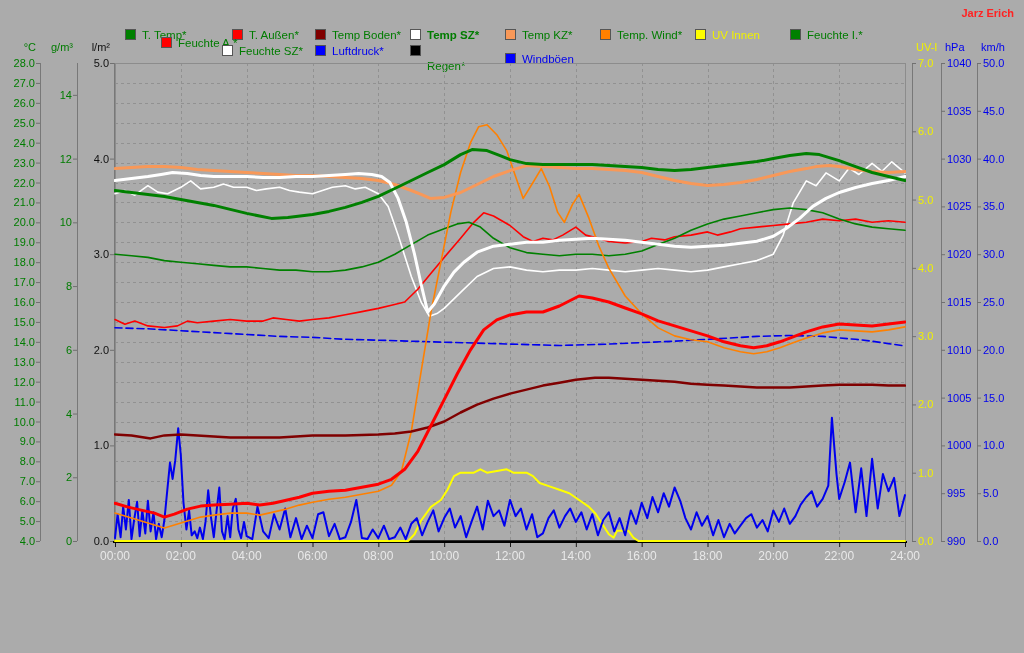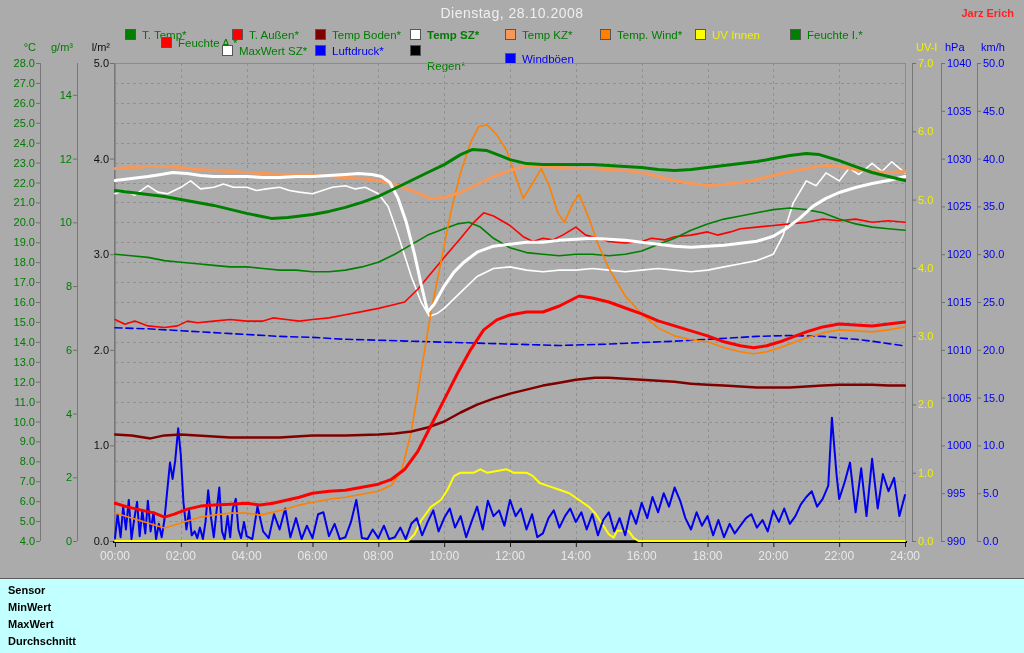--- a/index.html
+++ b/index.html
@@ -17,21 +17,20 @@
   .tcol{box-sizing:border-box;border-right:1px solid #000;padding-top:3px;overflow:hidden;}
   .tcol:last-child{border-right:none;}
   .tline{height:17px;line-height:17px;font-size:11px;color:#000;display:flex;
          justify-content:space-between;padding:0 8px 0 10px;white-space:nowrap;}
   .sensor-col .tline{font-weight:bold;padding-left:8px;justify-content:flex-start;}
 </style>
 </head>
 <body>
 
 <div class="page">
-  <div class="title">Dienstag, 28.10.2008</div>
   <div class="watermark">Jarz Erich</div>
   <div id="legend">
       <span class="legend-item" style="left: 125px; top: 28px;">
         <span class="legend-swatch" style="background: rgb(0, 128, 0);"></span>
         <span class="legend-label" style="color: rgb(0, 124, 0);">T. Temp*</span>
       </span>
       <span class="legend-item" style="left: 232px; top: 28px;">
         <span class="legend-swatch" style="background: rgb(255, 0, 0);"></span>
         <span class="legend-label" style="color: rgb(0, 124, 0);">T. Außen*</span>
       </span>
@@ -58,21 +57,21 @@
       <span class="legend-item" style="left: 790px; top: 28px;">
         <span class="legend-swatch" style="background: rgb(0, 128, 0);"></span>
         <span class="legend-label" style="color: rgb(0, 124, 0);">Feuchte I.*</span>
       </span>
       <span class="legend-item" style="left: 125px; top: 36px; margin-left: 36px;">
         <span class="legend-swatch" style="background: rgb(255, 0, 0);"></span>
         <span class="legend-label" style="color: rgb(0, 124, 0);">Feuchte A.*</span>
       </span>
       <span class="legend-item" style="left: 222px; top: 44px;">
         <span class="legend-swatch" style="background: rgb(255, 255, 255);"></span>
-        <span class="legend-label" style="color: rgb(0, 124, 0);">MaxWert SZ*</span>
+        <span class="legend-label" style="color: rgb(0, 124, 0);">Feuchte SZ*</span>
       </span>
       <span class="legend-item" style="left: 315px; top: 44px;">
         <span class="legend-swatch" style="background: rgb(0, 0, 255);"></span>
         <span class="legend-label" style="color: rgb(0, 0, 238);">Luftdruck*</span>
       </span>
       <span class="legend-item" style="left: 410px; top: 44px;">
         <span class="legend-swatch" style="background: rgb(0, 0, 0);"></span>
         <span class="legend-label" style="color: rgb(0, 124, 0); margin-top: 31px;">Regen*</span>
       </span>
       <span class="legend-item" style="left: 505px; top: 52px;">
@@ -323,21 +322,13 @@
         <polyline points="115.0,319.5 124.9,324.3 134.8,321.1 147.9,325.9 164.4,327.5 177.5,325.9 187.4,321.1 197.3,322.7 213.8,321.1 230.2,319.5 246.7,321.1 263.1,321.1 273.0,317.9 286.2,319.5 299.3,321.1 312.5,319.5 329.0,317.9 345.4,314.7 361.9,311.6 378.3,308.4 391.5,305.2 404.7,302.0 417.8,289.3 431.0,273.3 444.2,257.4 460.6,238.3 473.8,222.3 483.7,212.8 493.5,216.0 510.0,225.5 523.2,236.7 533.0,241.5 542.9,238.3 552.8,239.9 562.7,235.1 575.8,227.1 585.7,235.1 598.9,238.3 608.8,241.5 625.2,243.0 641.7,241.5 651.5,238.3 664.7,239.9 674.6,236.7 691.0,235.1 707.5,231.9 717.4,235.1 730.5,231.9 740.4,228.7 756.9,227.1 773.3,225.5 789.8,223.9 806.3,222.3 822.7,219.1 839.2,220.7 855.6,219.1 872.1,222.3 888.5,220.7 905.0,222.3" fill="none" stroke="#FF0000" stroke-width="1.6" stroke-linejoin="round" stroke-linecap="round"></polyline>
         <polyline points="115.0,254.2 131.5,255.8 147.9,257.4 164.4,260.6 180.8,262.2 197.3,263.8 213.8,265.4 230.2,266.9 246.7,266.9 263.1,268.5 279.6,270.1 296.0,270.1 312.5,271.7 329.0,271.7 345.4,270.1 361.9,266.9 378.3,262.2 394.8,254.2 411.3,244.6 427.7,235.1 444.2,228.7 457.3,223.9 468.9,222.3 480.4,227.1 493.5,238.3 510.0,247.8 526.5,252.6 542.9,254.2 559.4,255.8 575.8,254.2 592.3,254.2 608.8,255.8 625.2,254.2 641.7,251.0 658.1,244.6 674.6,238.3 691.0,230.3 707.5,223.9 724.0,219.1 740.4,216.0 756.9,212.8 773.3,209.6 789.8,208.0 806.3,209.6 822.7,212.8 839.2,219.1 855.6,223.9 872.1,227.1 888.5,228.7 905.0,230.3" fill="none" stroke="#008000" stroke-width="1.6" stroke-linejoin="round" stroke-linecap="round"></polyline>
         <polyline points="115.0,513.1 128.2,517.1 141.3,521.1 154.5,525.1 164.4,528.1 174.3,525.1 187.4,521.1 200.6,517.1 213.8,515.1 230.2,513.1 246.7,513.1 259.8,515.1 273.0,512.1 286.2,509.1 299.3,505.1 312.5,502.2 329.0,499.2 345.4,497.2 361.9,494.2 378.3,491.2 391.5,485.2 401.4,471.3 411.3,431.5 421.1,371.7 431.0,312.0 440.9,262.2 450.8,212.4 460.6,172.5 470.5,142.7 478.7,126.7 487.0,124.7 496.8,134.7 506.7,150.6 514.9,174.5 523.2,198.4 533.0,182.5 541.3,168.6 549.5,186.5 557.7,212.4 564.3,222.3 572.5,204.4 579.1,194.4 589.0,218.4 598.9,246.2 608.8,268.1 625.2,296.0 641.7,313.9 658.1,327.9 674.6,335.9 691.0,339.8 707.5,341.8 724.0,347.8 740.4,351.8 753.6,353.8 766.8,351.8 779.9,347.8 793.1,342.8 806.3,337.9 822.7,332.9 839.2,329.9 855.6,330.9 872.1,331.9 888.5,329.9 905.0,326.9" fill="none" stroke="#FF8000" stroke-width="1.6" stroke-linejoin="round" stroke-linecap="round"></polyline>
         <polyline points="115.0,168.6 131.5,167.6 147.9,166.6 164.4,166.6 180.8,167.6 197.3,169.6 213.8,170.6 230.2,171.5 246.7,172.5 263.1,173.5 279.6,174.5 296.0,175.5 312.5,175.5 329.0,176.5 345.4,177.5 361.9,178.5 378.3,180.5 394.8,184.5 411.3,190.5 421.1,194.4 430.3,198.4 444.2,197.4 460.6,192.5 477.1,184.5 493.5,176.5 510.0,170.6 526.5,165.6 542.9,166.6 559.4,167.6 575.8,168.6 592.3,168.6 608.8,169.6 625.2,170.6 641.7,172.5 658.1,176.5 674.6,180.5 691.0,183.5 707.5,185.5 724.0,184.5 740.4,182.5 756.9,179.5 773.3,175.5 789.8,171.5 806.3,168.6 816.1,166.6 829.3,165.6 839.2,166.6 855.6,169.6 872.1,171.5 888.5,172.5 905.0,171.5" fill="none" stroke="#F89858" stroke-width="3" stroke-linejoin="round" stroke-linecap="round"></polyline>
         <polyline points="115.0,180.5 131.5,178.5 147.9,176.5 161.1,174.5 172.6,172.5 187.4,173.5 200.6,175.5 213.8,176.5 230.2,176.5 246.7,176.5 263.1,177.5 279.6,177.5 296.0,176.5 312.5,176.5 329.0,175.5 345.4,174.5 358.6,173.5 371.8,174.5 381.6,176.5 389.9,182.5 398.1,198.4 406.3,222.3 414.5,254.2 421.1,284.1 427.7,312.0 434.3,304.0 444.2,286.1 454.0,272.1 463.9,262.2 477.1,252.2 493.5,246.2 510.0,244.2 526.5,242.3 542.9,242.3 559.4,240.3 575.8,239.3 592.3,238.3 608.8,239.3 625.2,240.3 641.7,242.3 658.1,244.2 674.6,246.2 691.0,247.2 707.5,246.2 724.0,245.2 740.4,243.2 756.9,241.3 773.3,236.3 786.5,228.3 799.7,218.4 812.8,206.4 826.0,198.4 839.2,192.5 855.6,187.5 872.1,183.5 888.5,180.5 905.0,176.5" fill="none" stroke="#FFFFFF" stroke-width="3" stroke-linejoin="round" stroke-linecap="round"></polyline>
         <polyline points="115.0,434.4 131.5,435.4 150.6,438.4 164.4,435.4 180.8,434.4 197.3,435.4 213.8,436.4 230.2,437.4 246.7,437.4 263.1,437.4 279.6,437.4 296.0,436.4 312.5,435.4 345.4,435.4 378.3,434.4 394.8,433.4 411.3,431.5 427.7,427.5 444.2,421.5 460.6,412.5 477.1,404.6 493.5,398.6 510.0,393.6 526.5,389.6 542.9,385.6 559.4,382.7 575.8,379.7 594.9,377.7 608.8,377.7 625.2,378.7 641.7,379.7 658.1,380.7 674.6,381.7 691.0,383.7 707.5,384.7 724.0,385.6 740.4,386.6 756.9,387.6 773.3,387.6 789.8,387.6 806.3,386.6 822.7,385.6 839.2,384.7 872.1,384.7 888.5,385.6 905.0,385.6" fill="none" stroke="#800000" stroke-width="2.5" stroke-linejoin="round" stroke-linecap="round"></polyline>
         <polyline points="115.0,503.2 128.2,507.1 141.3,510.1 154.5,513.1 164.4,517.1 174.3,514.1 187.4,509.1 200.6,506.1 213.8,505.1 230.2,504.2 246.7,503.2 259.8,505.1 273.0,503.2 286.2,500.2 299.3,497.2 312.5,493.2 329.0,491.2 345.4,490.2 361.9,487.2 378.3,484.2 391.5,479.3 404.7,469.3 417.8,451.4 431.0,425.5 444.2,399.6 457.3,373.7 470.5,349.8 483.7,329.9 496.8,319.9 510.0,314.9 526.5,312.0 542.9,312.0 559.4,306.0 579.1,296.0 592.3,298.0 608.8,302.0 625.2,308.0 641.7,313.9 658.1,320.9 674.6,325.9 691.0,330.9 707.5,335.9 724.0,341.8 740.4,345.8 753.6,347.8 766.8,345.8 779.9,341.8 793.1,336.9 806.3,331.9 822.7,326.9 839.2,323.9 855.6,324.9 872.1,325.9 888.5,323.9 905.0,321.9" fill="none" stroke="#FF0000" stroke-width="3" stroke-linejoin="round" stroke-linecap="round"></polyline>
         <polyline points="115.0,190.5 131.5,192.5 147.9,194.4 164.4,196.4 180.8,199.4 197.3,202.4 213.8,205.4 230.2,209.4 246.7,213.4 271.4,218.4 287.8,217.4 312.5,214.4 329.0,211.4 345.4,207.4 361.9,202.4 378.3,196.4 394.8,188.5 411.3,180.5 427.7,172.5 444.2,164.6 460.6,154.6 472.1,149.6 487.0,150.6 500.1,155.6 510.0,159.6 526.5,163.6 542.9,164.6 559.4,164.6 575.8,164.6 592.3,164.6 608.8,165.6 625.2,166.6 641.7,167.6 658.1,169.6 674.6,170.6 691.0,169.6 707.5,167.6 724.0,165.6 740.4,163.6 756.9,161.6 773.3,158.6 789.8,155.6 806.3,153.6 819.4,154.6 839.2,160.6 855.6,166.6 872.1,172.5 888.5,176.5 905.0,180.5" fill="none" stroke="#008000" stroke-width="3" stroke-linejoin="round" stroke-linecap="round"></polyline>
       </g>
     </svg>
-  <div id="summary-table">
-      <div class="tcol sensor-col" style="width: 88px;">
-        <div class="tline">Sensor</div>
-        <div class="tline">MinWert</div>
-        <div class="tline">MaxWert</div>
-        <div class="tline">Durchschnitt</div>
-      </div>
-    </div>
 </div>
 
 </body></html>

